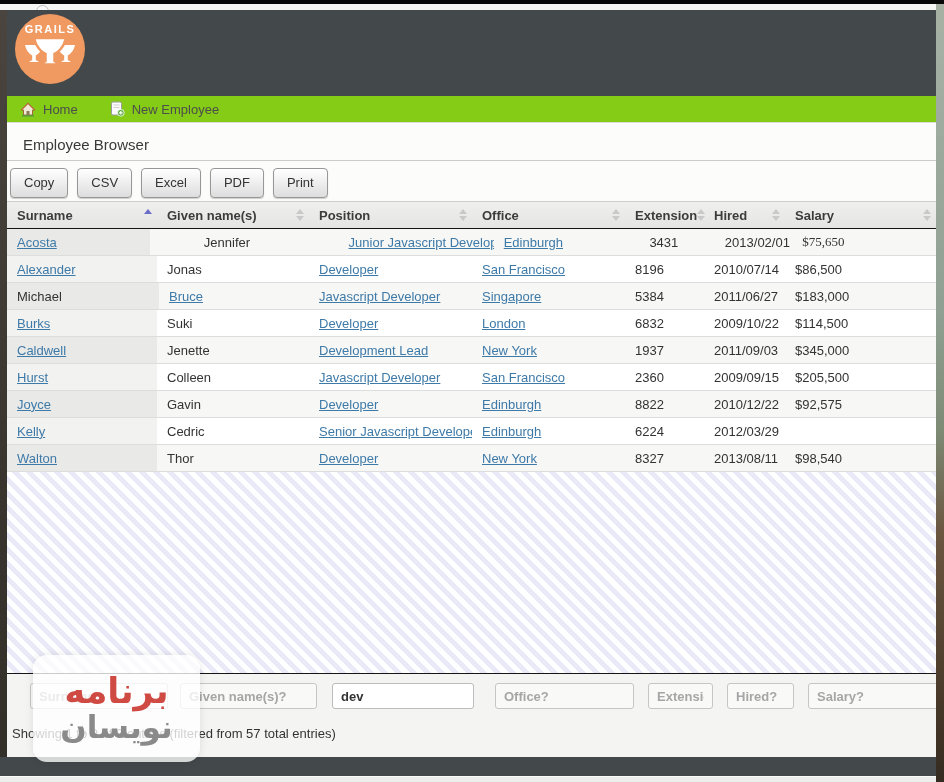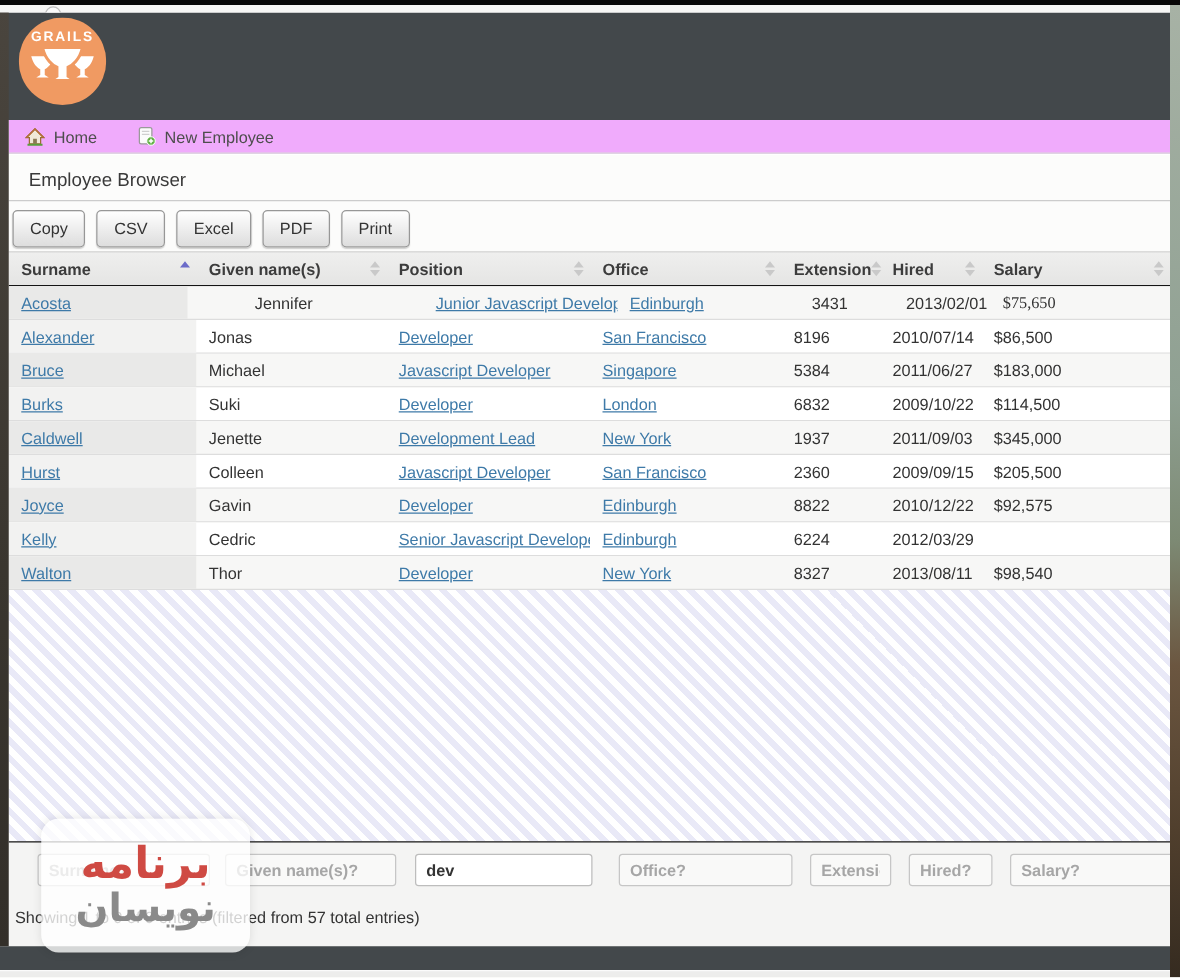--- a/index.html
+++ b/index.html
@@ -18,21 +18,21 @@
   .edge-left { position:absolute; top:4px; left:0; width:7px; height:753px;
     background:linear-gradient(#4a453e,#3a362f 60%,#332f29); z-index:7; }
   .edge-right { position:absolute; top:4px; right:0; width:8px; height:778px;
     background:linear-gradient(#a7b2a5 0%, #8fa092 40%, #7d8a74 55%, #6b5640 68%, #503f2d 85%, #352b20 100%); z-index:9; }
 
   
   .appheader { position:absolute; top:10px; left:0; width:936px; height:86px; background:#43484b; }
   .logo { position:absolute; left:15px; top:4px; width:70px; height:70px; }
 
   
-  .breadcrumb { position:absolute; top:96px; left:7px; width:929px; height:27px; background:#f0abfc;
+  .breadcrumb { position:absolute; top:96px; left:7px; width:929px; height:27px; background:#84cc16;
     border-bottom:1px solid #dadada; box-sizing:border-box; display:flex; align-items:center; padding-left:13px; }
   .crumb { display:flex; align-items:center; gap:7px; margin-right:32px; cursor:pointer; }
   .crumb-label { font-size:13px; color:#4d4d4d; }
 
   
   .content { position:absolute; top:124px; left:7px; width:929px; height:633px; background:#fcfcfb; }
   .page-title { font-size:15px; font-weight:normal; color:#3a3a3a; margin:0; padding:12px 0 0 16px; }
   .title-rule { border:none; border-top:1px solid #ccc; margin:7px 0 0 0; }
 
   .buttons-row { padding:7px 0 0 3px; height:33px; }
@@ -211,24 +211,24 @@
             <a class="cell-link">Developer</a>
           </div>
           <div class="td" style="width: 153px;">
             <a class="cell-link">San Francisco</a>
           </div>
           <div class="td" style="width: 79px;">8196</div>
           <div class="td" style="width: 81px;">2010/07/14</div>
           <div class="td" style="width: 151px;">$86,500</div>
         </div>
         <div class="tr">
+          <div class="td" style="width: 152px;">Michael</div>
           <div class="td" style="width: 150px;">
             <a class="cell-link">Bruce</a>
           </div>
-          <div class="td" style="width: 152px;">Michael</div>
           <div class="td" style="width: 163px;">
             <a class="cell-link">Javascript Developer</a>
           </div>
           <div class="td" style="width: 153px;">
             <a class="cell-link">Singapore</a>
           </div>
           <div class="td" style="width: 79px;">5384</div>
           <div class="td" style="width: 81px;">2011/06/27</div>
           <div class="td" style="width: 151px;">$183,000</div>
         </div>

